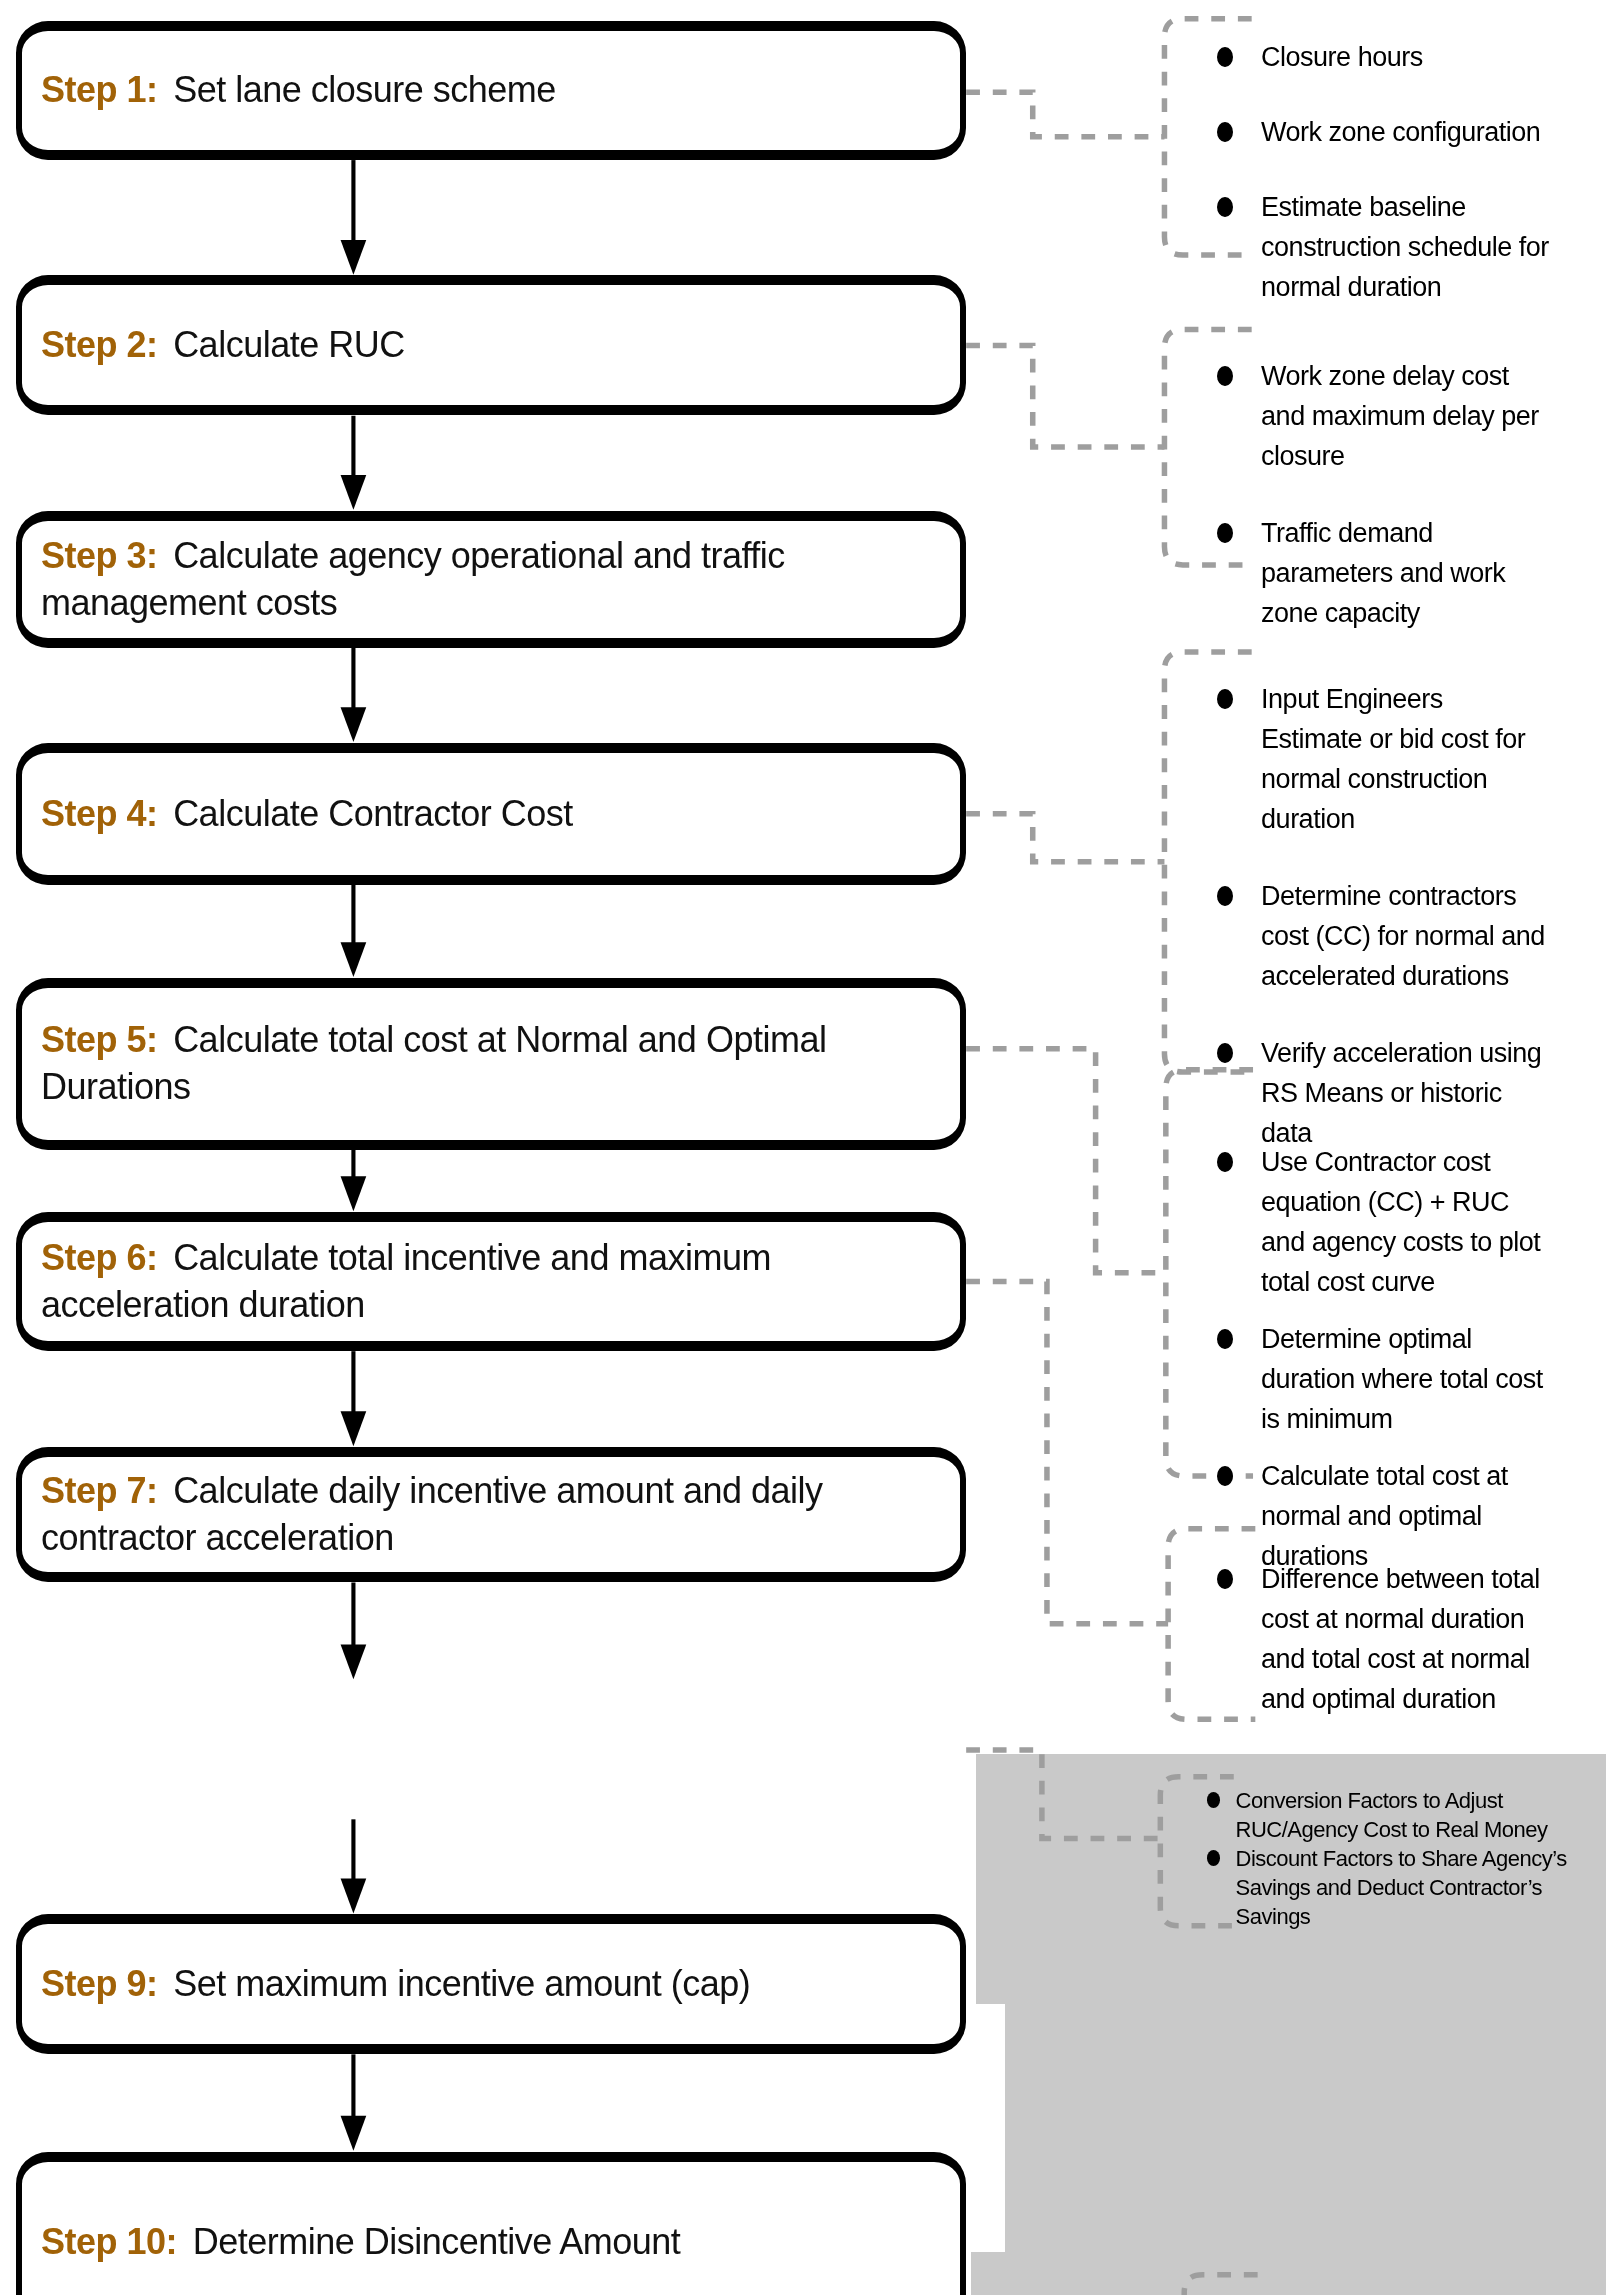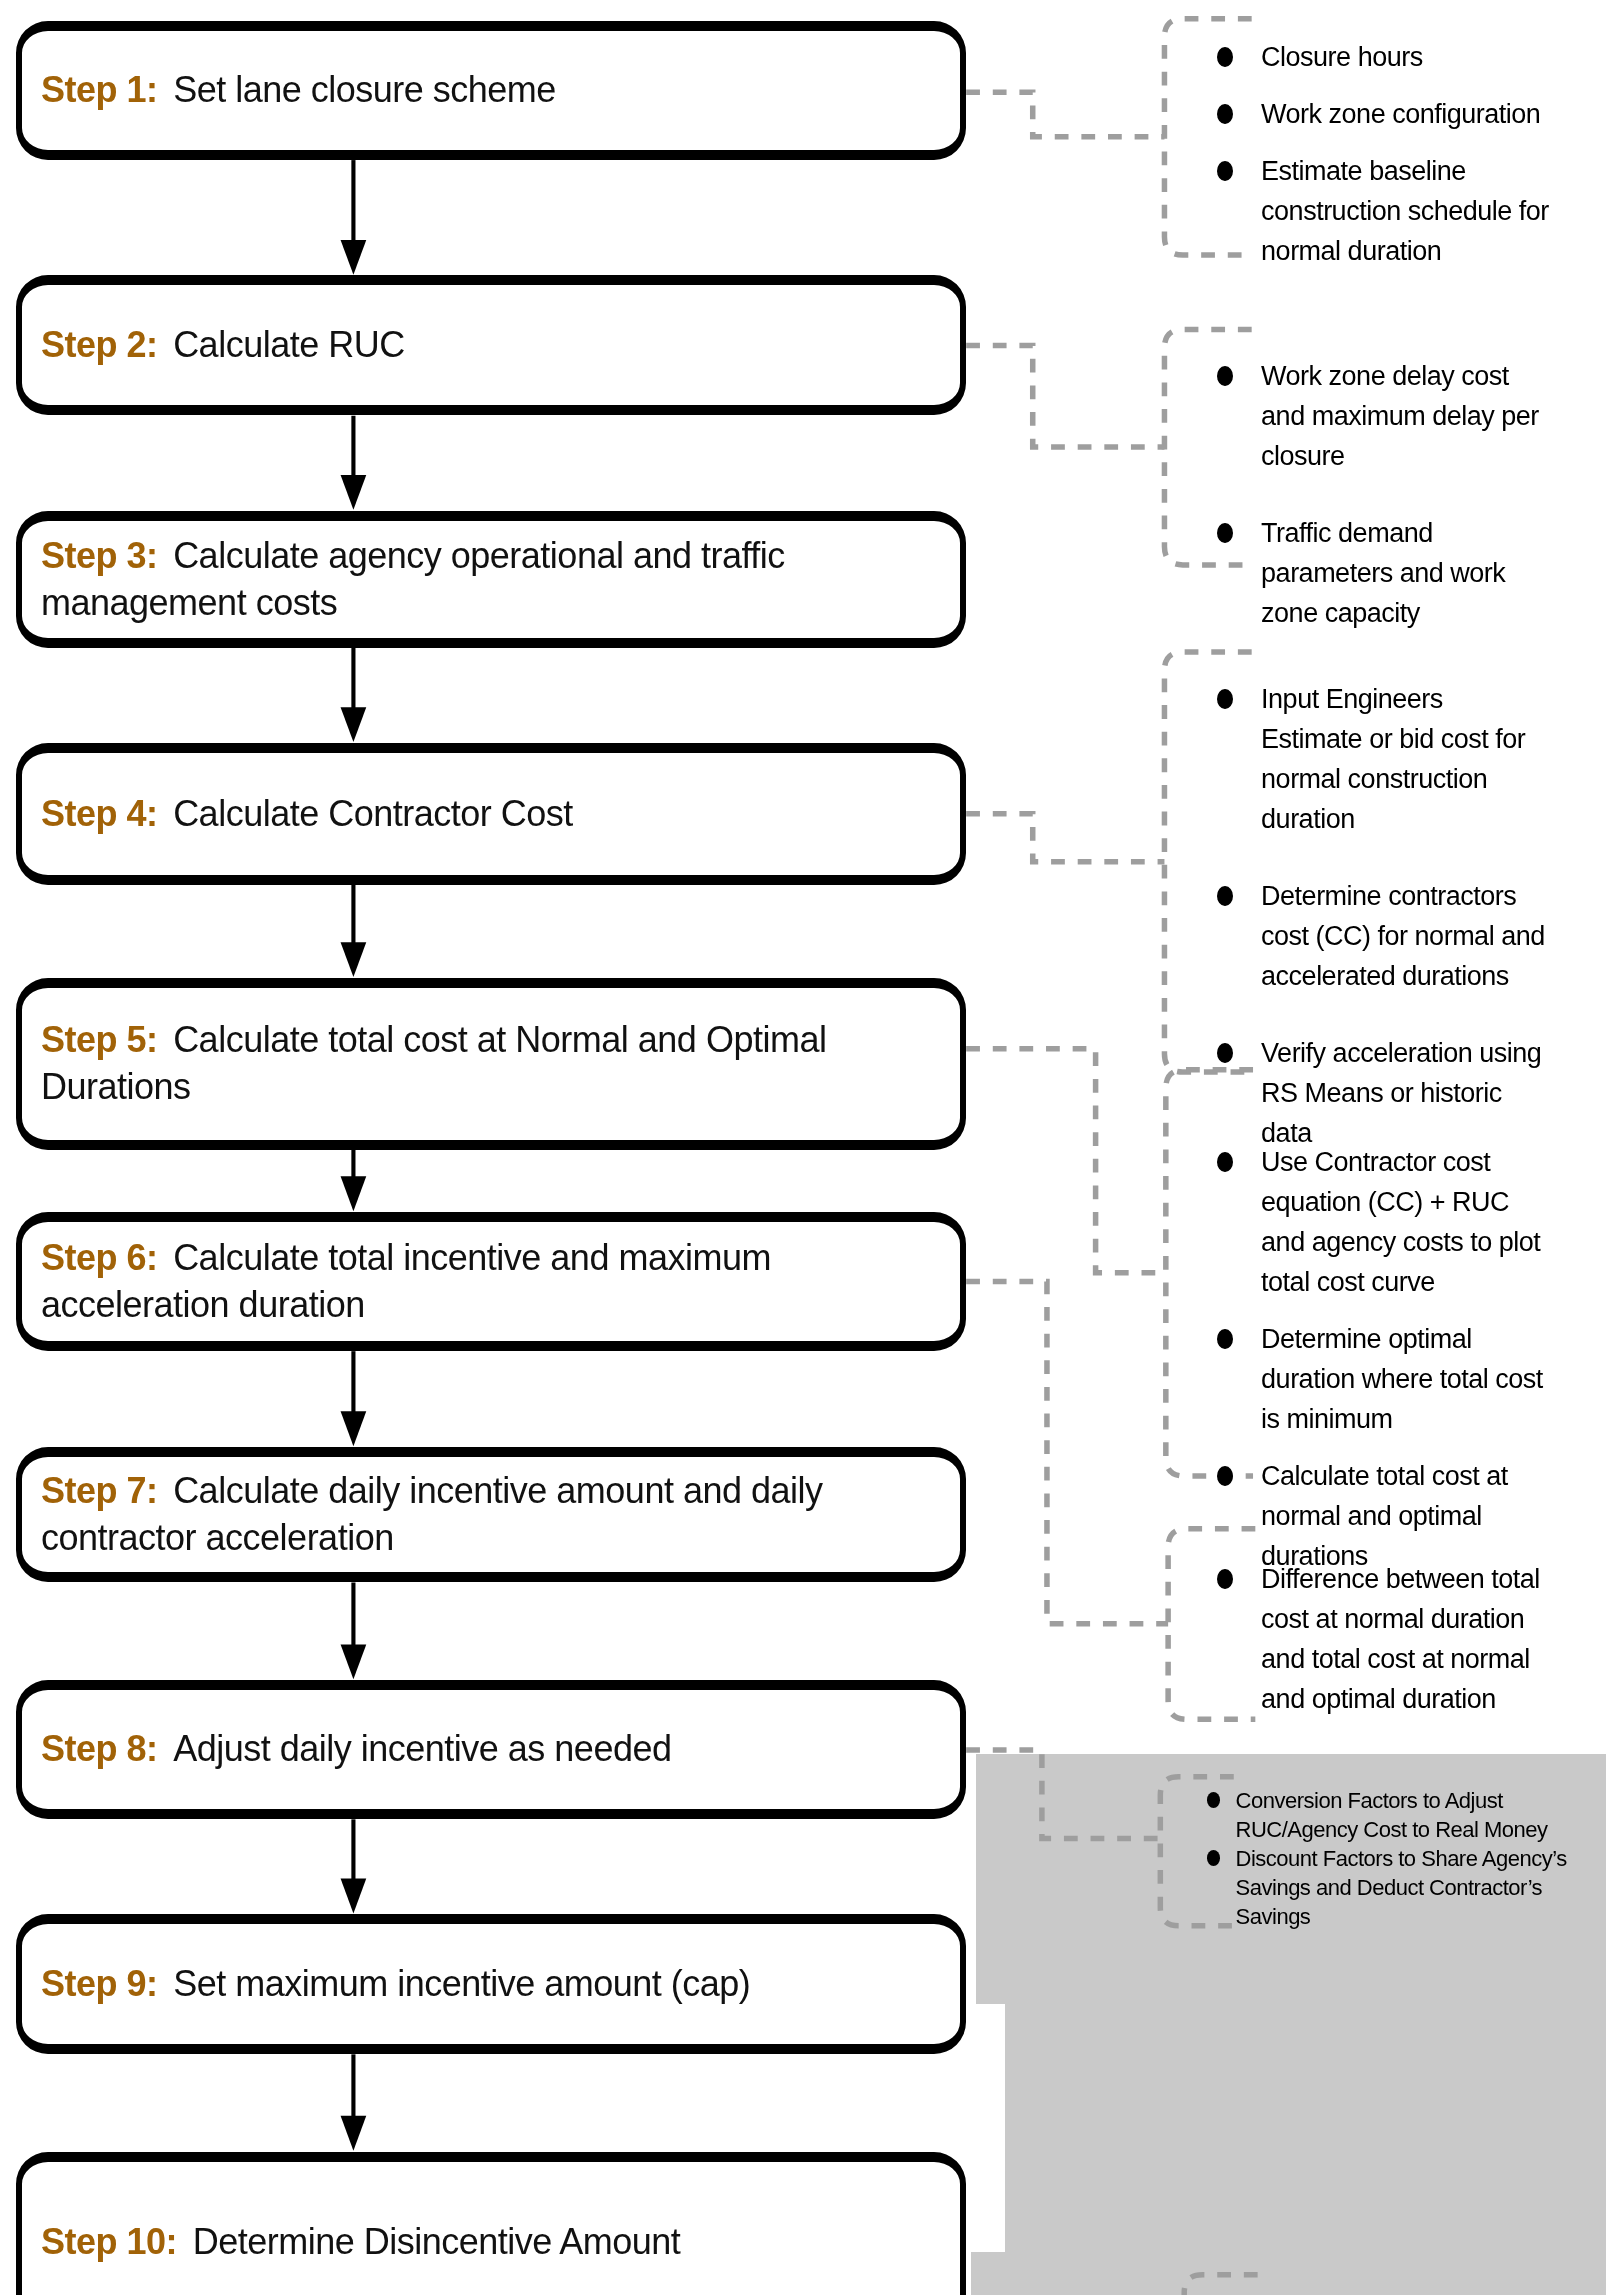--- a/index.html
+++ b/index.html
@@ -33,21 +33,21 @@
   .step-box .txt{font-size:36px;line-height:1.30;color:#111;letter-spacing:-0.5px;}
   .step-label{color:#a16207;font-weight:bold;margin-right:15.6px;}
   
   .callout{position:absolute;z-index:3;display:flex;flex-direction:column;}
   .callout .item{display:flex;align-items:flex-start;}
   .callout .dot{
     flex:0 0 auto;width:15.6px;height:20px;border-radius:50%;
     background:#000;margin-right:28.5px;margin-top:10px;
   }
   .callout .btxt{font-size:27px;line-height:40px;color:#000;letter-spacing:-0.5px;}
-  #callout-g1{left:1217px;top:37px;width:340px;gap:17px;}
+  #callout-g1{left:1217px;top:37px;width:340px;gap:35px;}
   #callout-g2{left:1217px;top:356px;width:335px;gap:37px;}
   #callout-g4{left:1217px;top:679px;width:331px;gap:37px;}
   #callout-g5{left:1217px;top:1142px;width:331px;gap:17px;}
   #callout-g7{left:1217px;top:1559px;width:340px;}
   #callout-g8{left:1207px;top:1786px;width:381px;}
   #callout-g8 .btxt{font-size:22px;line-height:29px;}
   #callout-g8 .dot{width:13px;height:15.6px;margin-right:15.6px;margin-top:6.4px;}
   #callout-g11{left:1240px;top:2289px;width:349px;gap:27px;}
   #callout-g11 .btxt{font-size:24px;line-height:37px;}
   #callout-g11 .item{align-items:flex-end;}
@@ -121,23 +121,20 @@
     </div>
   <div class="step-box" style="top:978px;height:172px;">
       <div class="txt"><span class="step-label">Step 5:</span><span>Calculate total cost at Normal and Optimal Durations</span></div>
     </div>
   <div class="step-box" style="top:1212px;height:139px;">
       <div class="txt"><span class="step-label">Step 6:</span><span>Calculate total incentive and maximum acceleration duration</span></div>
     </div>
   <div class="step-box" style="top:1447px;height:135px;">
       <div class="txt"><span class="step-label">Step 7:</span><span>Calculate daily incentive amount and daily contractor acceleration</span></div>
     </div>
-  <div class="step-box" style="top:1680px;height:139px;">
-      <div class="txt"><span class="step-label">Step 8:</span><span>Adjust daily incentive as needed</span></div>
-    </div>
   <div class="step-box" style="top:1914px;height:140px;">
       <div class="txt"><span class="step-label">Step 9:</span><span>Set maximum incentive amount (cap)</span></div>
     </div>
   <div class="step-box" style="top:2152px;height:180px;">
       <div class="txt"><span class="step-label">Step 10:</span><span>Determine Disincentive Amount</span></div>
     </div>
 
   <div class="callout" id="callout-g1">
     <div class="item">
         <span class="dot"></span>

